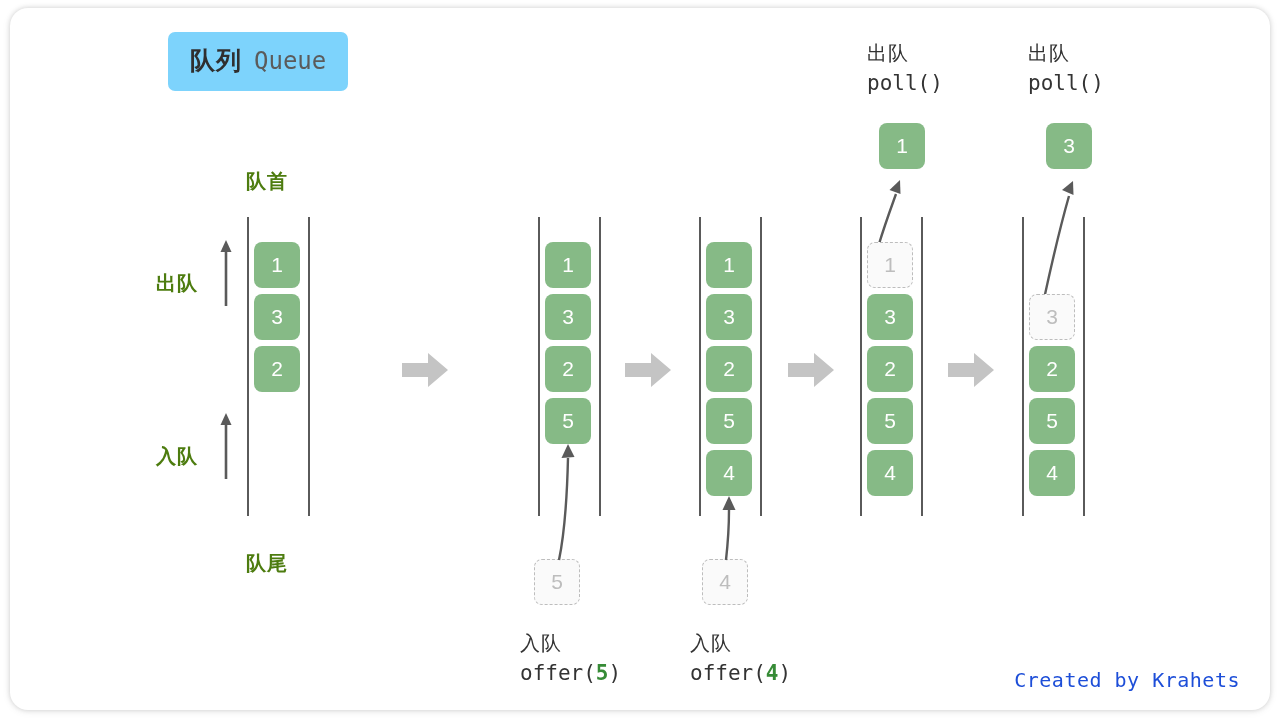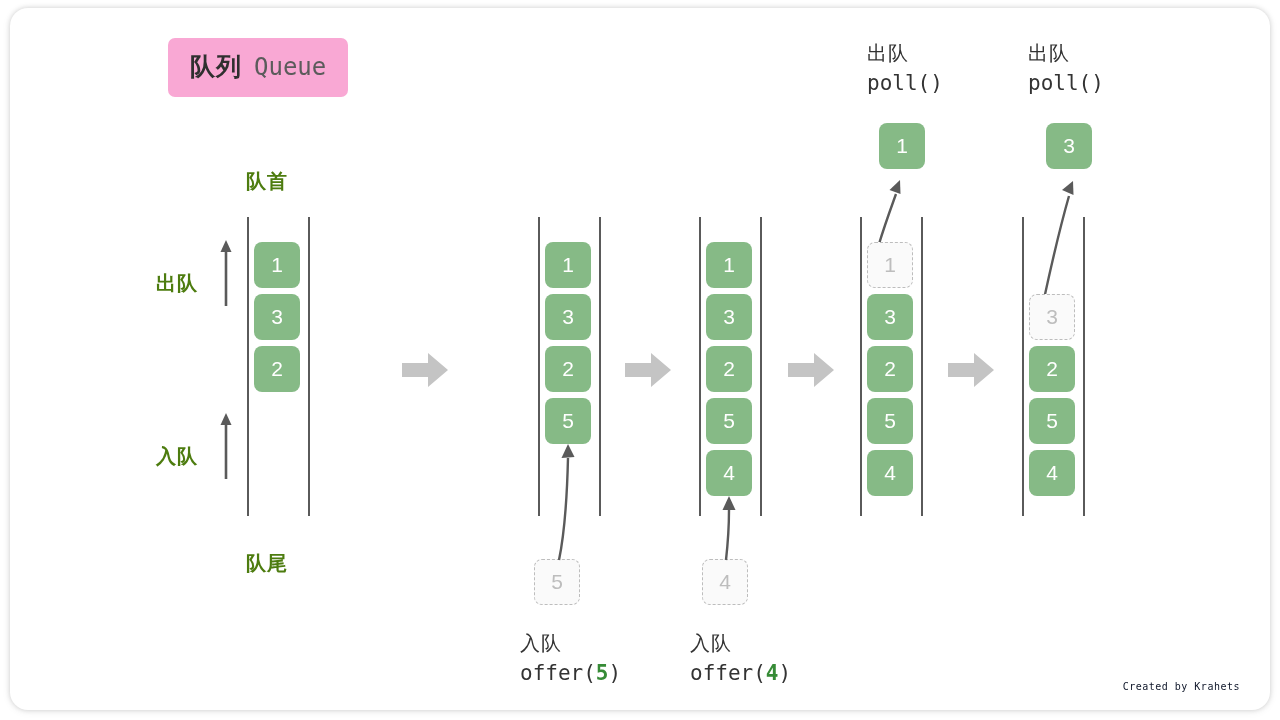--- a/index.html
+++ b/index.html
@@ -24,23 +24,23 @@
     border-radius: 18px;
     box-shadow: 0 0 5px rgba(0,0,0,0.16), 0 1px 10px rgba(0,0,0,0.07);
     overflow: hidden;
   }
 
   .abs { position: absolute; }
 
   
   #title-badge {
     left: 158px;
-    top: 30px;
+    top: 24px;
     padding: 12px 22px 14px 22px;
-    background: #f9a8d4;
+    background: #7dd3fc;
     border-radius: 7px;
     display: flex;
     align-items: baseline;
     gap: 12px;
     white-space: nowrap;
     justify-content: center;
   }
   #title-badge .zh {
     font-size: 25px;
     font-weight: bold;
@@ -116,22 +116,22 @@
   
   .vArrow { width: 16px; }
 
   
   .stepArrow { width: 46px; height: 40px; }
 
   
   #credit {
     right: 30px;
     bottom: 18px;
-    font-size: 10px;
-    color: #0f172a;
+    font-size: 20px;
+    color: #1d4ed8;
     font-family: "DejaVu Sans Mono", "Liberation Mono", monospace;
     letter-spacing: 0.5px;
     white-space: nowrap;
   }
 </style>
 </head>
 <body>
 
 <div id="card">
 

